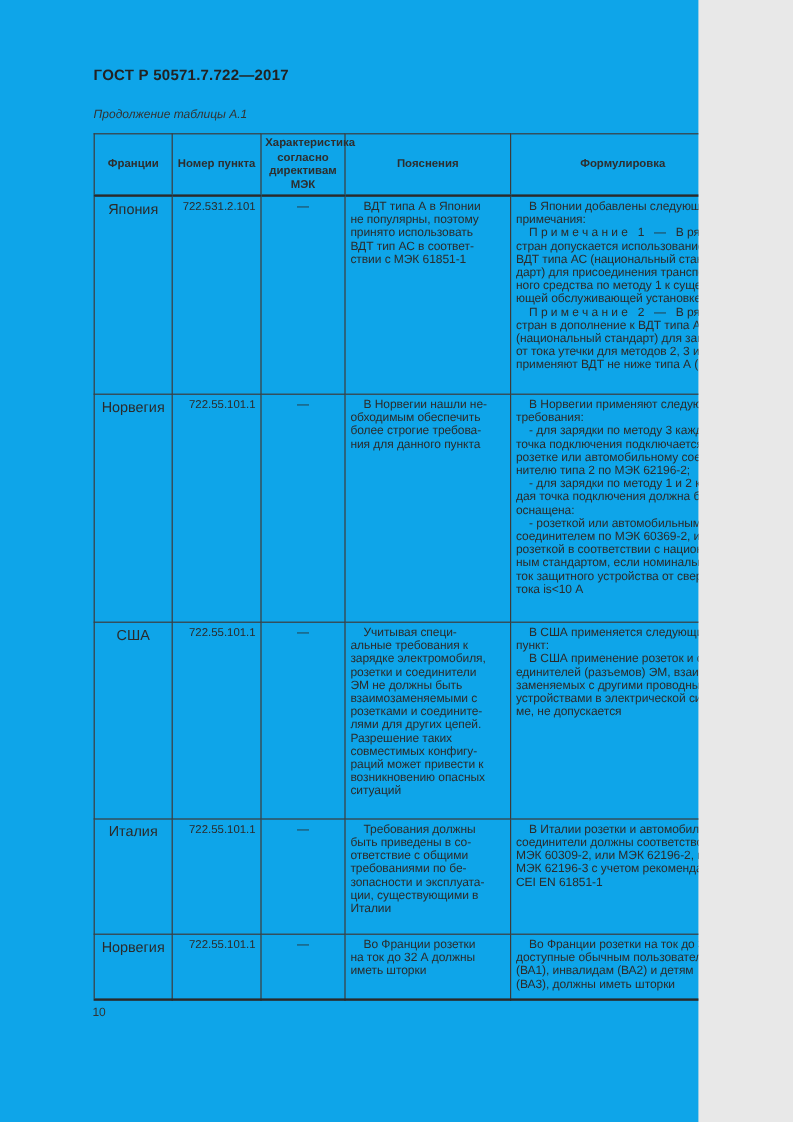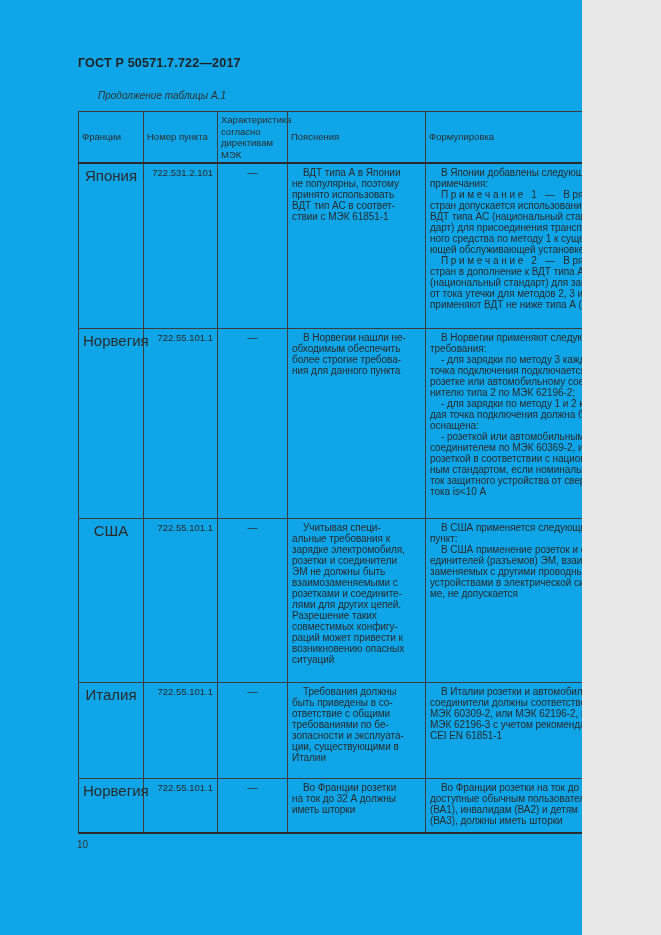--- a/index.html
+++ b/index.html
@@ -15,48 +15,48 @@
     color: #2a2a2a;
     overflow: hidden;
   }
   .doc-title {
     position: absolute; left: 78px; top: 56px;
     font-size: 12.5px; font-weight: bold; letter-spacing: 0.2px;
     color: #222;
   }
   .table-caption {
     position: absolute; left: 78px; top: 90px;
-    font-size: 10px; font-style: italic; color: #333; margin-left: 20px;
+    font-size: 10px; font-style: italic; color: #333;
   }
   table.gost {
     position: absolute; left: 78px; top: 111px;
     width: 534px; table-layout: fixed;
     border-collapse: collapse;
     border: 1px solid #3c3c3c;
     border-bottom: 2px solid #2a2a2a;
   }
   table.gost th, table.gost td {
     border: 1px solid #3c3c3c;
     margin: 0;
   }
   table.gost thead th {
     height: 36px;
-    font-size: 9.5px; font-weight: normal;
-    text-align: left; vertical-align: middle;
+    font-size: 9.5px; font-weight: bold;
+    text-align: center; vertical-align: middle;
     white-space: pre-line; line-height: 11.5px;
     border-bottom: 2px solid #2a2a2a;
     color: #2e2e2e;
     padding: 2px 3px;
   }
   table.gost td {
     vertical-align: top;
     padding: 3px 4px 0 4px;
     color: #2b2b2b;
   }
-  td.c-country { text-align: center; font-size: 15px; padding-top: 5px; }
+  td.c-country { text-align: center; font-size: 12px; padding-top: 5px; }
   td.c-clause  { text-align: right; font-size: 9.5px; padding-top: 5px; }
   td.c-iec     { text-align: center; font-size: 10px;  padding-top: 4px; }
   td.c-par {
     font-size: 10px; line-height: 11px; letter-spacing: -0.05px;
     white-space: pre-wrap;
   }
   tbody tr:nth-child(1) { height: 165px; }
   tbody tr:nth-child(2) { height: 190px; margin-top: 48px; }
   tbody tr:nth-child(3) { height: 164px; }
   tbody tr:nth-child(4) { height: 96px; }

